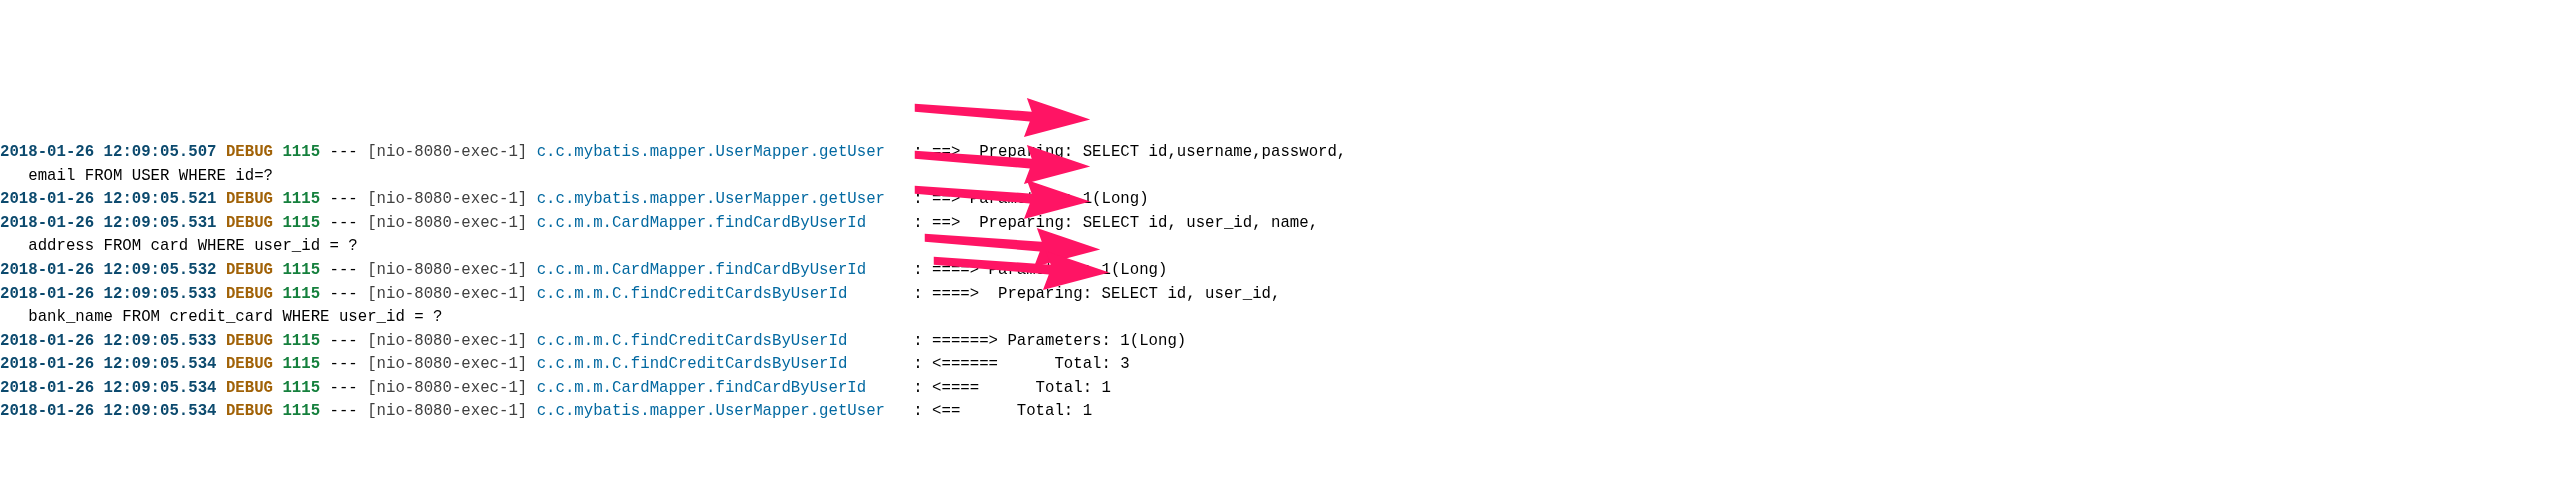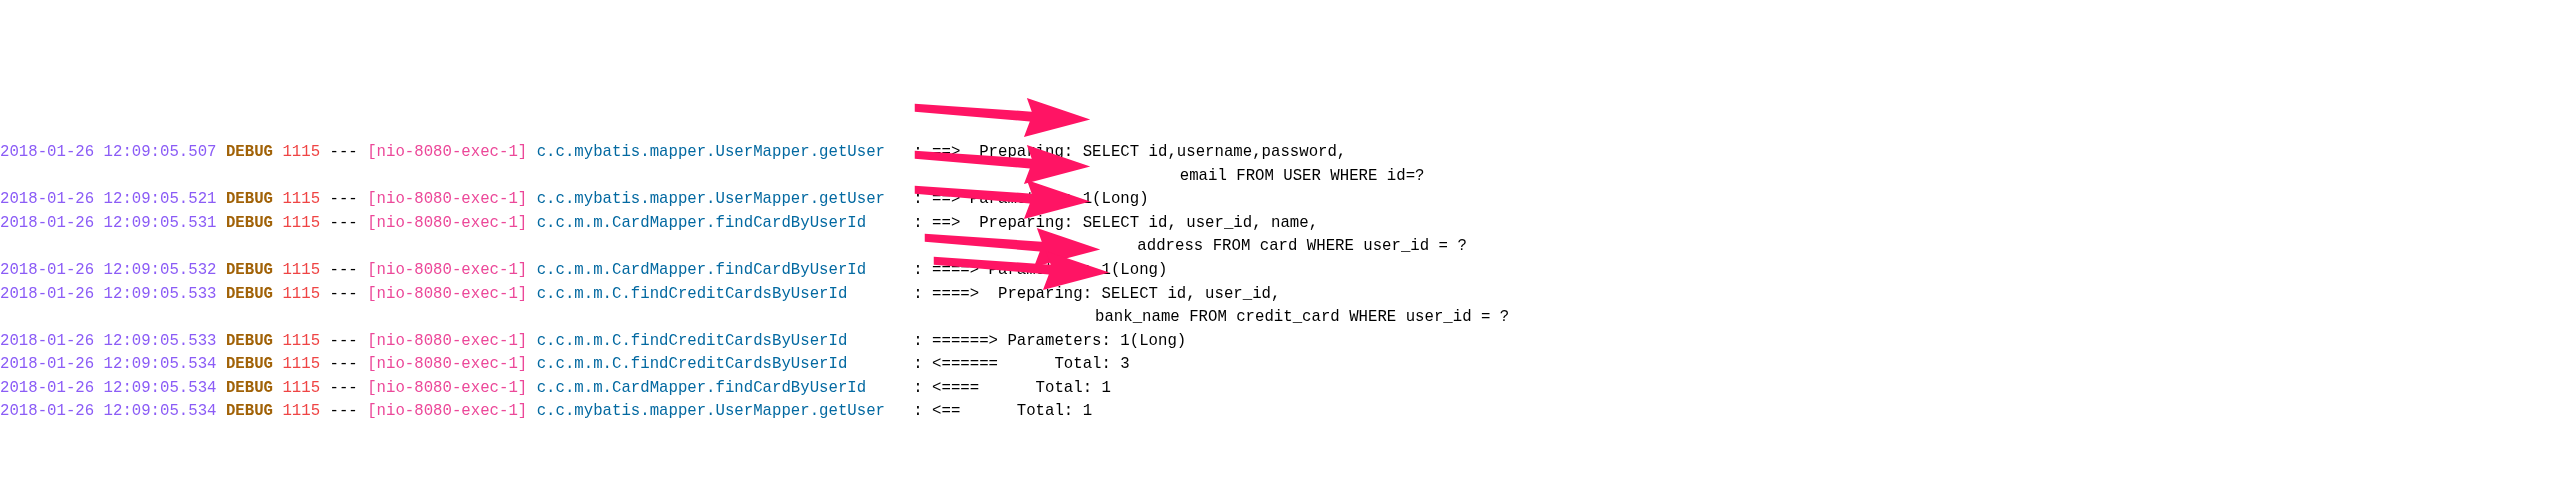--- a/index.html
+++ b/index.html
@@ -8,26 +8,26 @@
       font-size: 15.7px;
       line-height: 1.5;
       background: #ffffff;
       color: #000000;
       white-space: pre-wrap;
       padding: 0;
       position: relative;
     }
     .log-container { position: relative; }
     .log-line { display: block; }
-    .continuation { padding-left: 2ch; text-align: center; }
-    .timestamp { color: #8b5cf6; }
+    .continuation { padding-left: 2ch; }
+    .timestamp { color: #0c4a6e; font-weight: bold; }
     .level-debug { color: #a16207; font-weight: bold; }
-    .pid { color: #ef4444; font-weight: normal; }
+    .pid { color: #15803d; font-weight: bold; }
     .sep { color: #000000; }
-    .thread { color: #ec4899; }
+    .thread { color: #404040; }
     .logger { color: #0369a1; }
     .msg { color: #000000; }
     .arrow-svg {
       position: absolute;
       z-index: 10;
       pointer-events: none;
     }
   </style>
 </head>
 <body>

